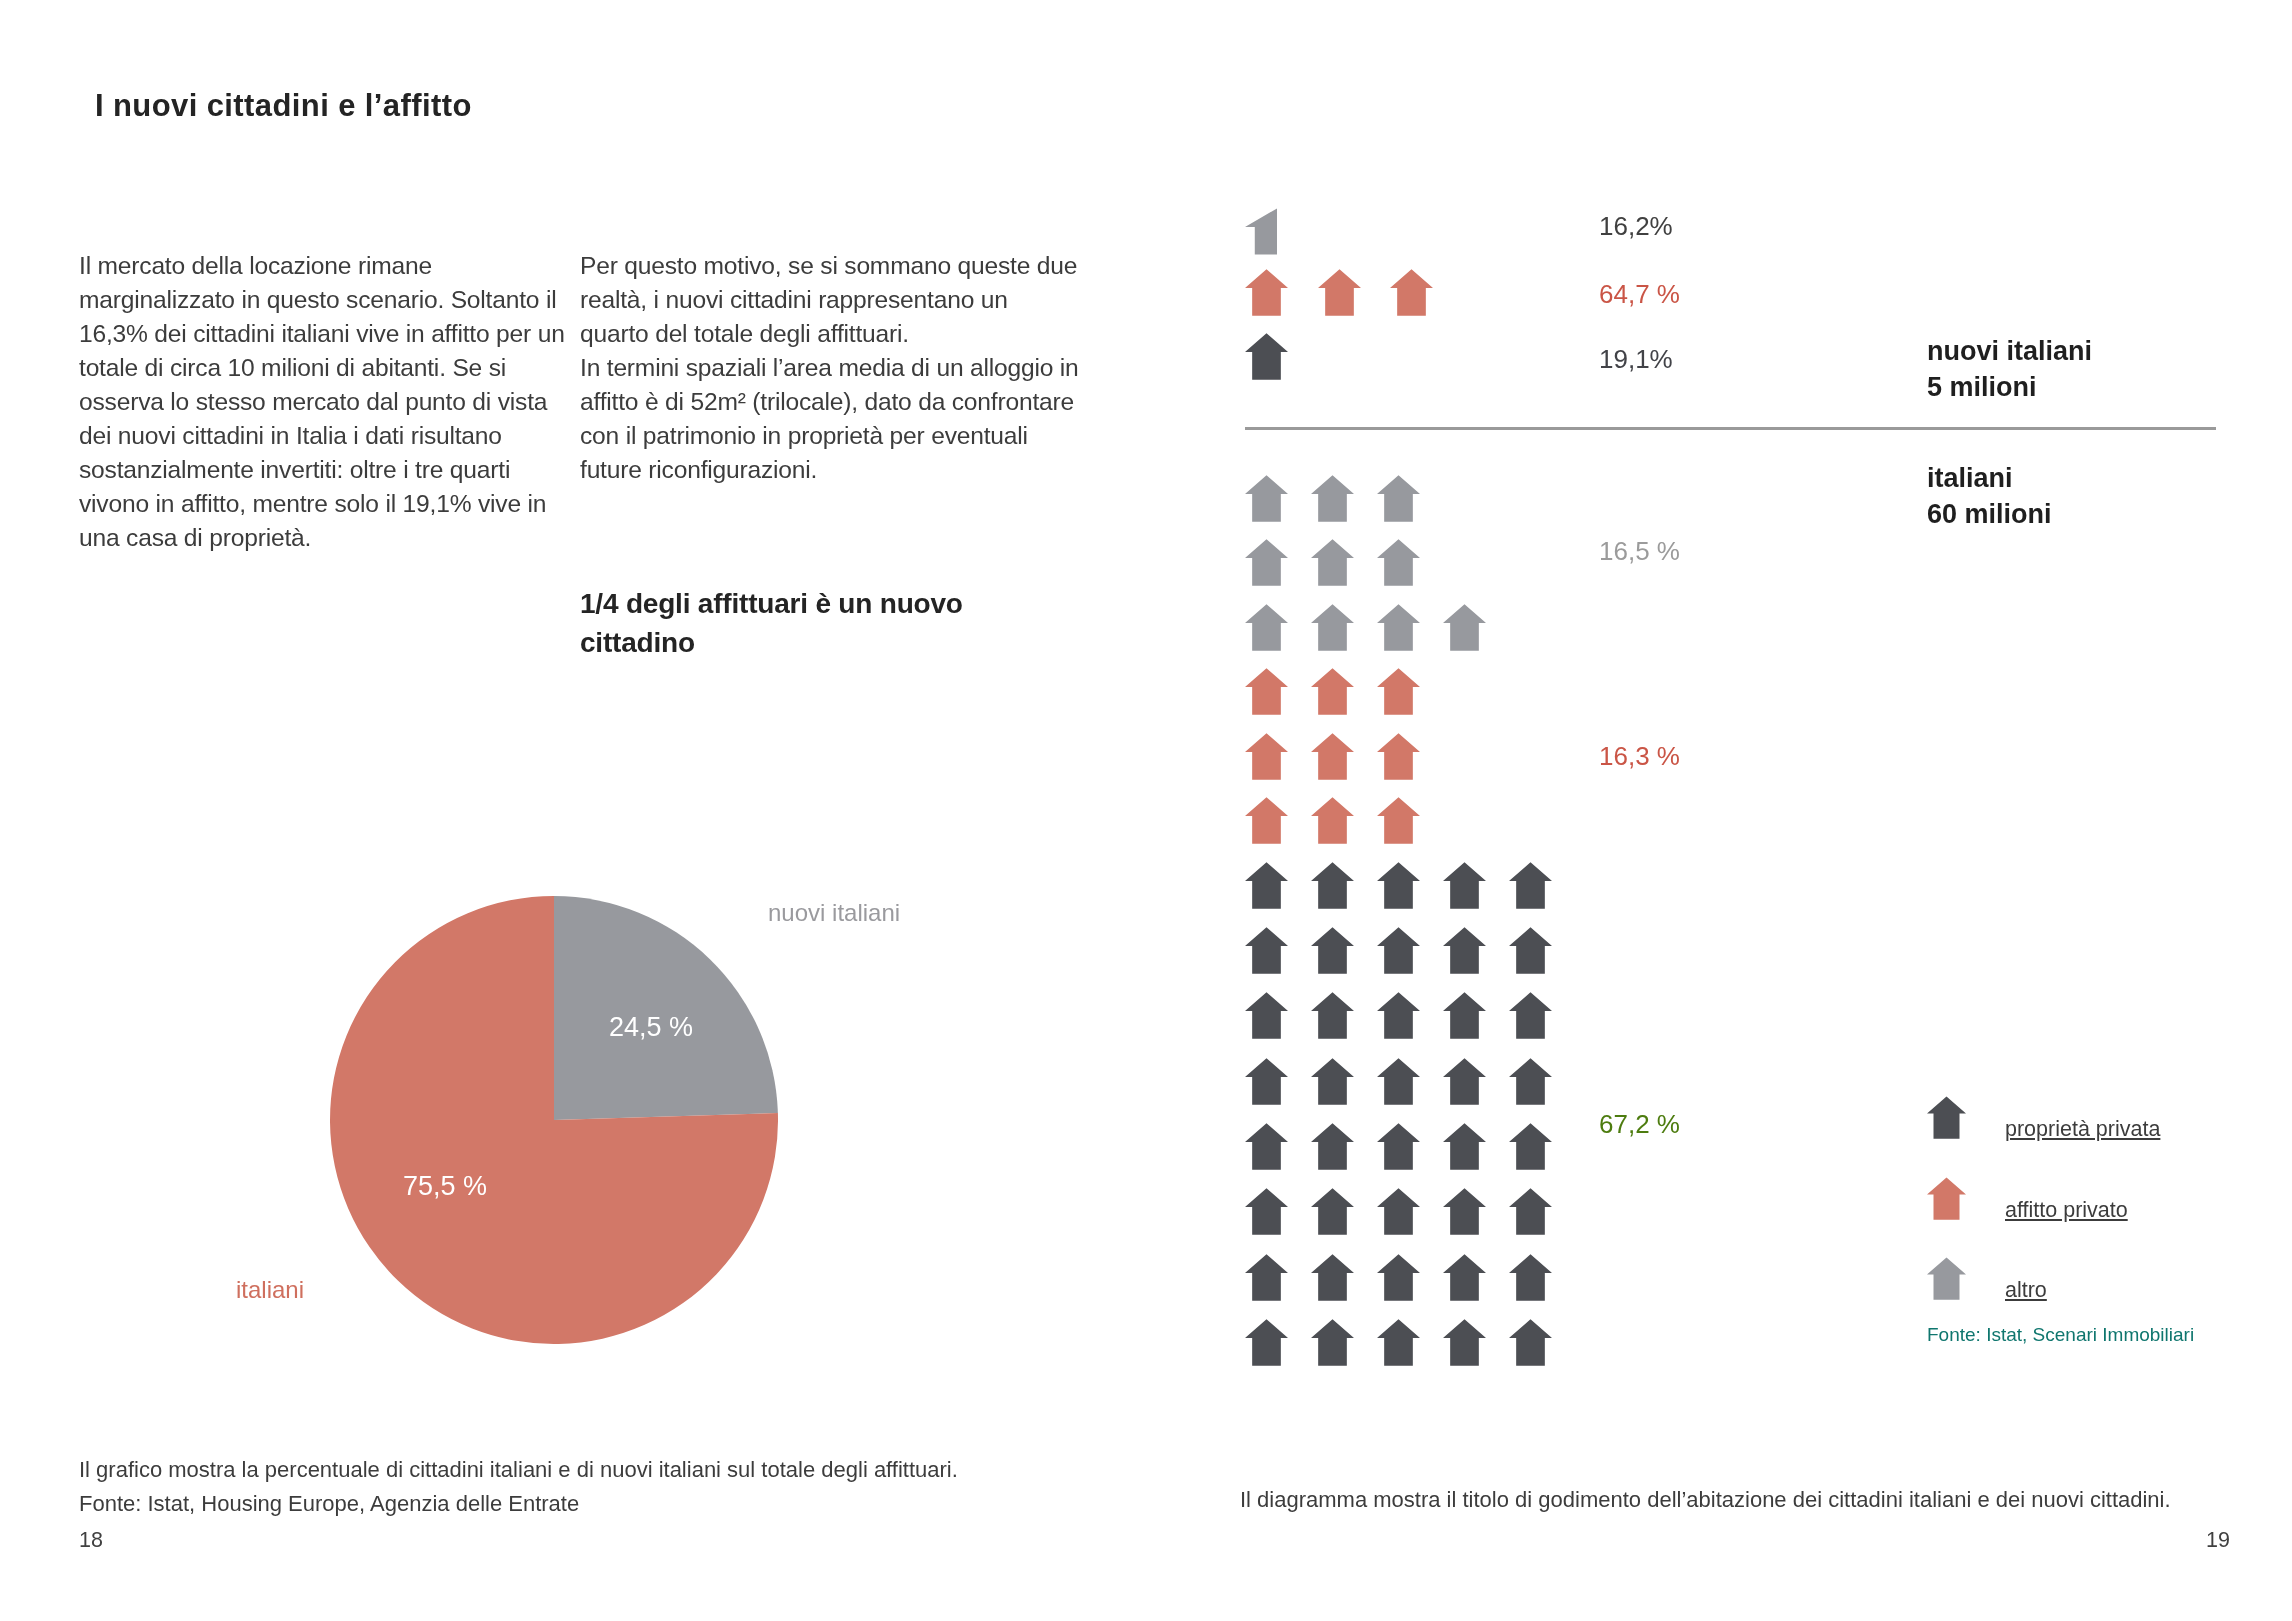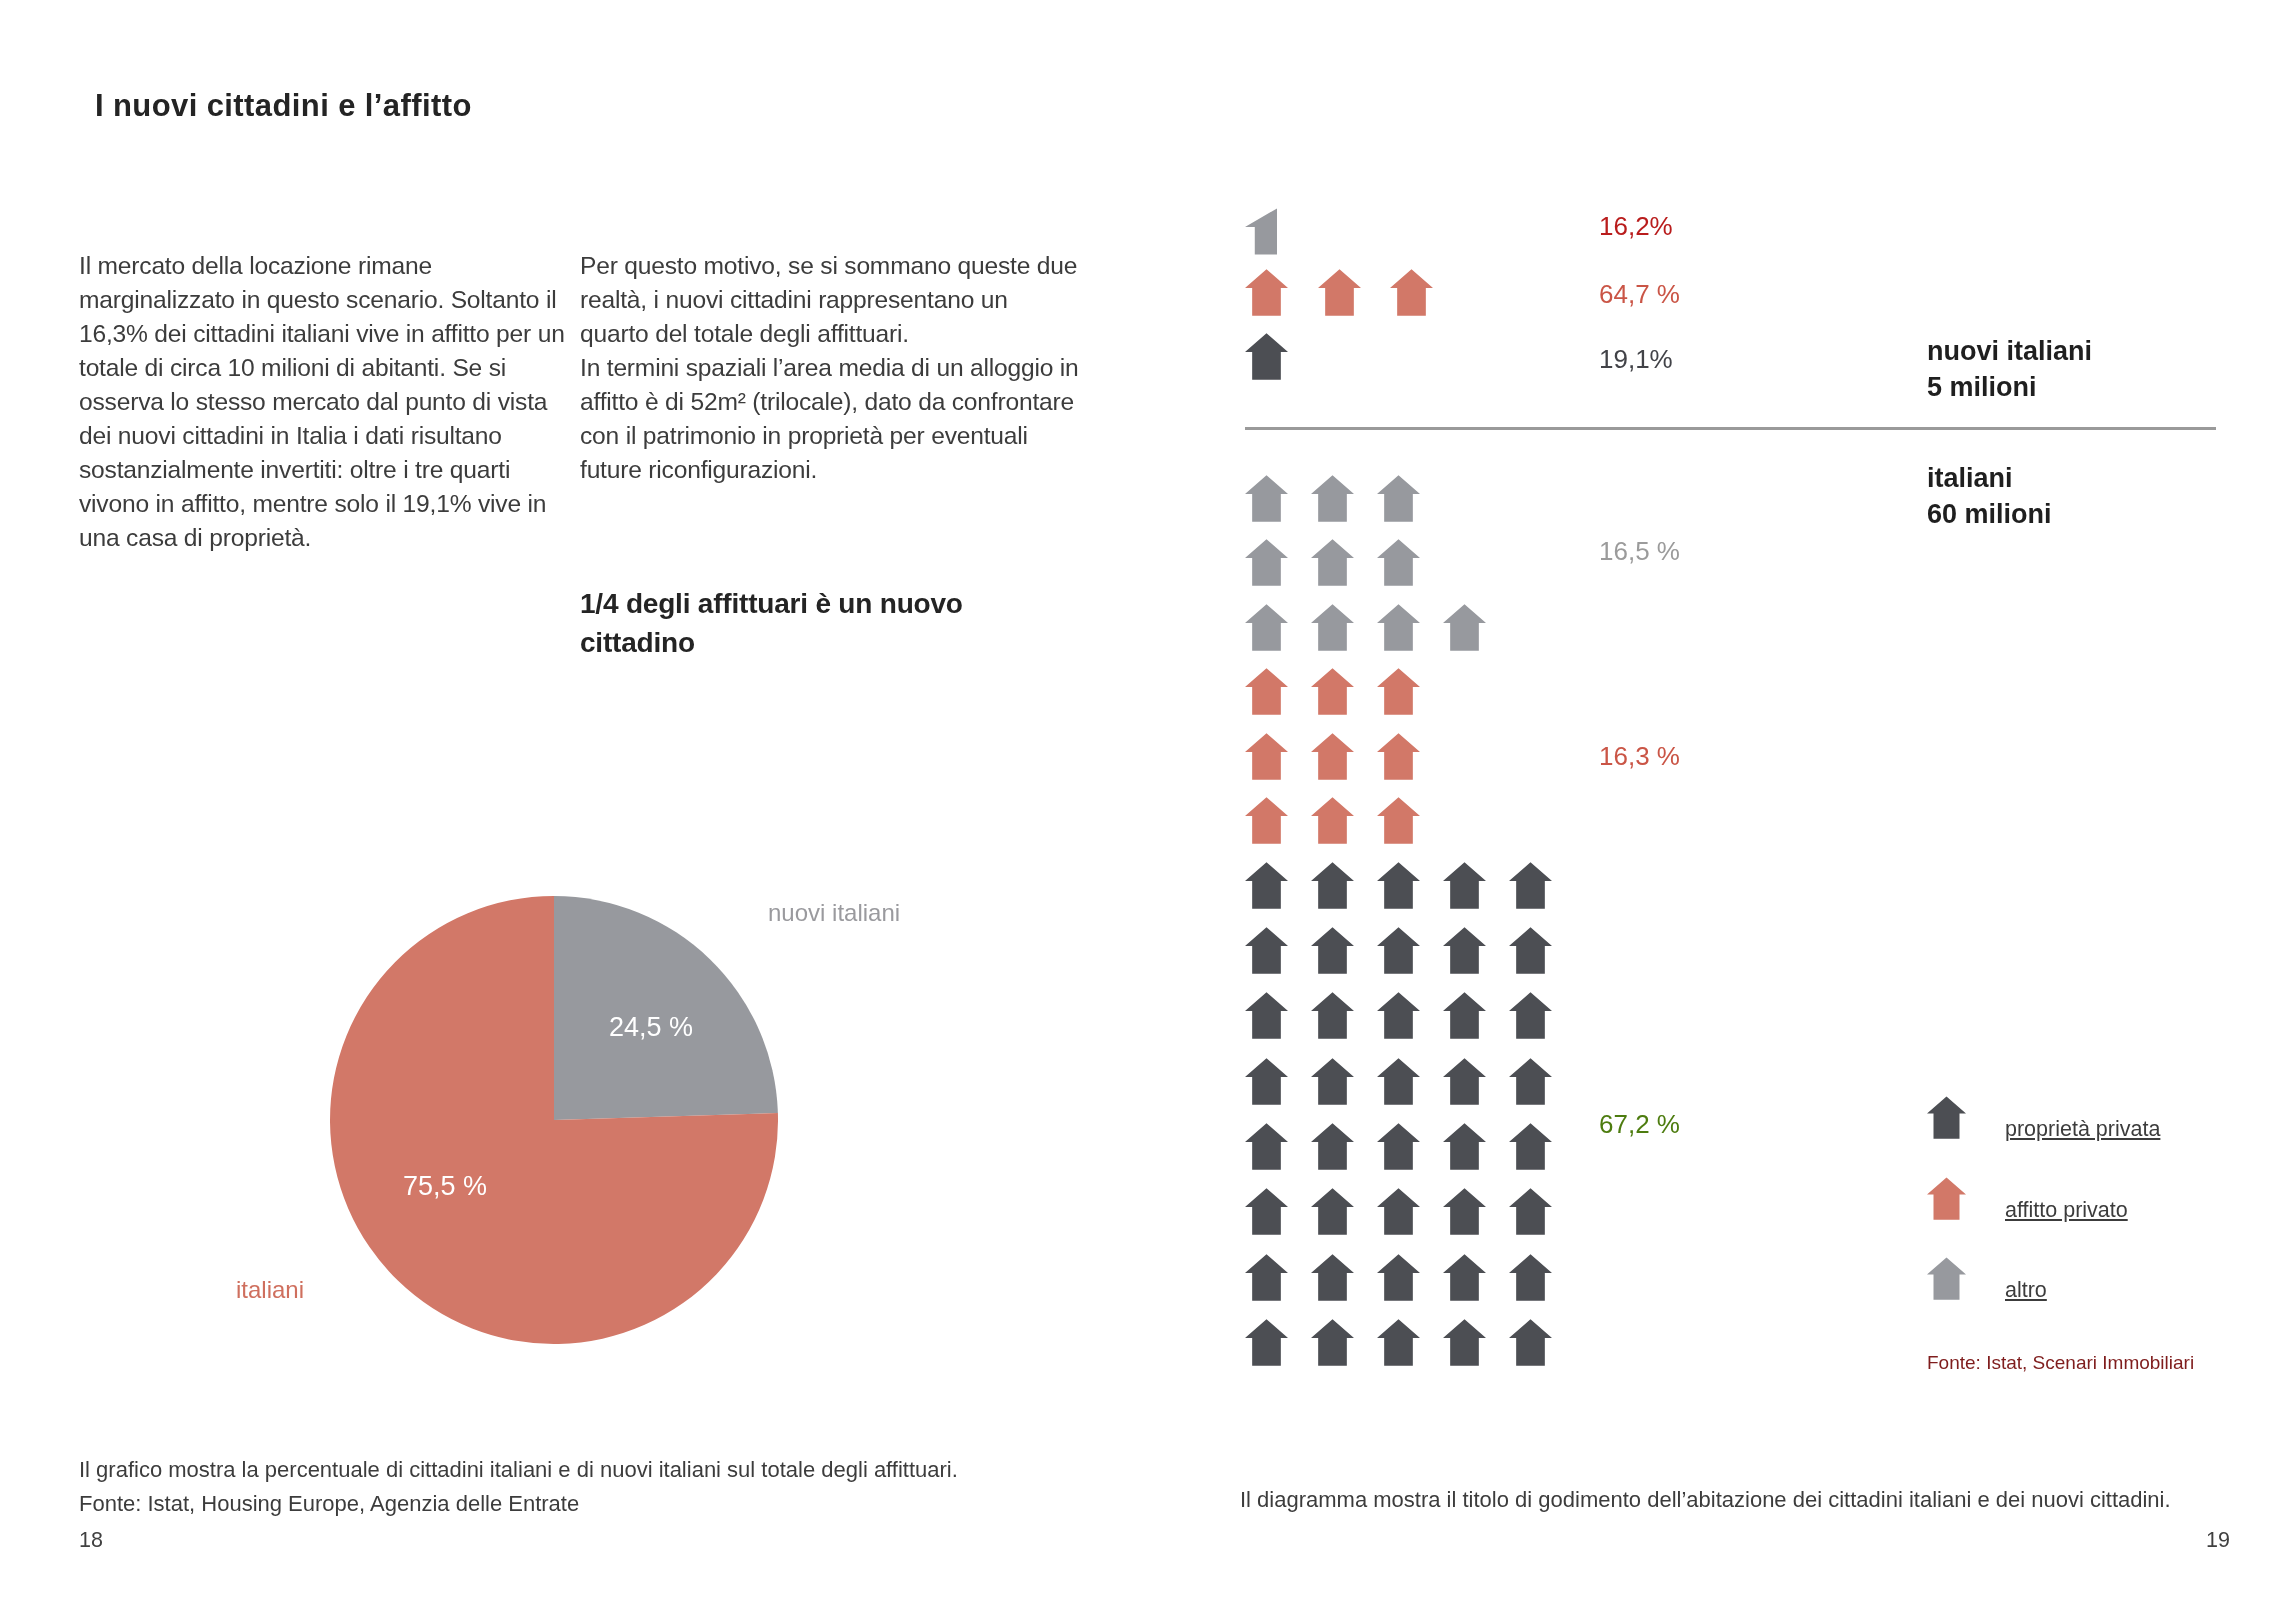--- a/index.html
+++ b/index.html
@@ -10,21 +10,21 @@
   .body-text{font-size:24.6px;line-height:34px;color:#3c3c3c;letter-spacing:-0.2px;}
   .body-text p{margin:0;}
   .h-bold{font-size:28px;line-height:39px;font-weight:700;color:#242424;letter-spacing:-0.2px;}
   .pct{font-size:26px;letter-spacing:0;}
   .pop-label{font-size:27px;line-height:36px;font-weight:700;color:#1f1f1f;}
   .divider{height:2.7px;background:#9a9a9a;}
   .pie-pct{font-size:27px;color:#ffffff;}
   .pie-side{font-size:24px;line-height:30px;}
   .legend-item{display:flex;align-items:flex-end;gap:39px;text-decoration:underline;}
   .legend-label{font-size:21.5px;color:#3c3c3c;}
-  .fonte{font-size:19px;color:#7f1d1d;margin-top:28px;}
+  .fonte{font-size:19px;color:#0f766e;}
   .caption{font-size:22px;line-height:34px;color:#3c3c3c;}
   .pagenum{font-size:21.5px;color:#404040;}
 </style>
 </head>
 <body>
 
 <div class="spread">
 
   <h1 class="abs page-title" style="left:79px;top:72px;margin:16px;">I nuovi cittadini e l’affitto</h1>
 
@@ -93,21 +93,21 @@
   <div class="abs fonte" style="left:1927px;top:1324px;">Fonte: Istat, Scenari Immobiliari</div>
 
   <div class="abs caption" style="left:1240px;top:1483px;width:1003px;">Il diagramma mostra il titolo di godimento dell’abitazione dei cittadini italiani e dei nuovi cittadini.</div>
   <div class="abs pagenum" style="left:2192px;top:1528px;width:38px;text-align:right;">19</div>
 
 <div class="abs" style="left: 1245px; top: 208px; display: flex; gap: 29.6px;">
       <svg width="32" height="47" viewBox="0 0 36 52">
         <polygon fill="#97999e" points="36,0 0,21 11,21 11,52 36,52"></polygon>
       </svg>
     </div>
-    <div class="abs" style="left: 1599px; top: 211px;"><span class="pct" style="color:#b91c1c">16,2%</span></div>
+    <div class="abs" style="left: 1599px; top: 211px;"><span class="pct" style="color:#404040">16,2%</span></div>
     <div class="abs" style="left: 1245px; top: 269px; display: flex; gap: 29.6px;">
       <svg width="43" height="47" viewBox="0 0 48 52">
         <polygon fill="#d27868" points="24,0 48,21 40,21 40,52 8,52 8,21 0,21"></polygon>
       </svg>
       <svg width="43" height="47" viewBox="0 0 48 52">
         <polygon fill="#d27868" points="24,0 48,21 40,21 40,52 8,52 8,21 0,21"></polygon>
       </svg>
       <svg width="43" height="47" viewBox="0 0 48 52">
         <polygon fill="#d27868" points="24,0 48,21 40,21 40,52 8,52 8,21 0,21"></polygon>
       </svg>

